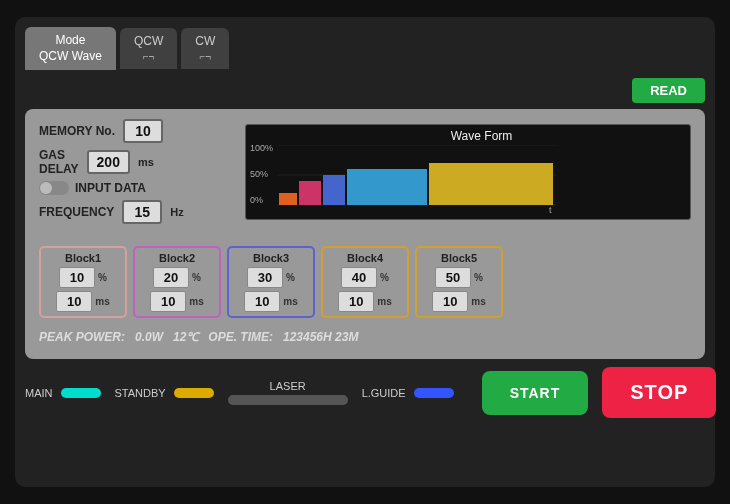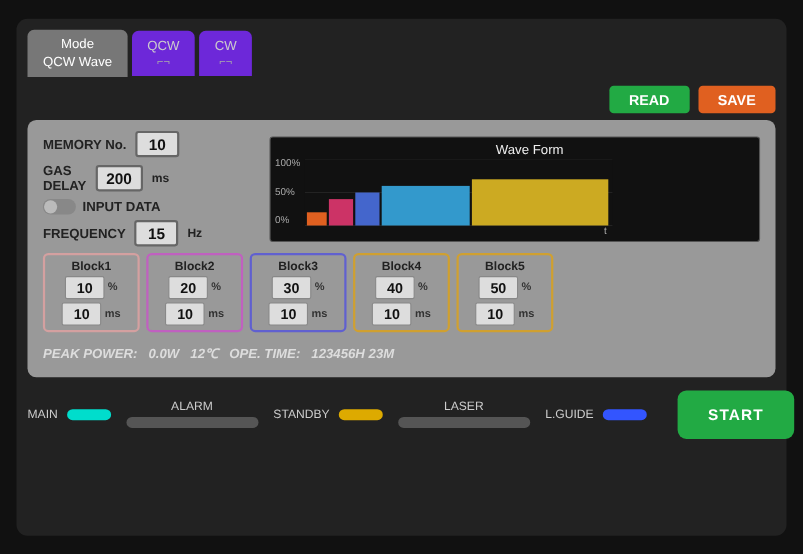--- a/index.html
+++ b/index.html
@@ -22,21 +22,21 @@
       padding: 10px;
     }
     
     .top-bar {
       display: flex;
       align-items: center;
       gap: 4px;
       margin-bottom: 8px;
     }
     .mode-tab {
-      background: #6d28d9;
+      background: #404040;
       color: #ccc;
       border: none;
       border-radius: 6px 6px 0 0;
       padding: 6px 14px;
       font-size: 12px;
       cursor: pointer;
       display: flex;
       flex-direction: column;
       align-items: center;
       line-height: 1.3;
@@ -174,21 +174,21 @@
       gap: 5px;
       min-width: 180px;
     }
     .right-chart {
       flex: 1;
     }
     
     .blocks-row {
       display: flex;
       gap: 6px;
-      margin-top: 0;
+      margin-top: 16px;
     }
     .block-box {
       border: 2px solid #aaa;
       border-radius: 5px;
       padding: 4px 6px;
       display: flex;
       flex-direction: column;
       align-items: center;
       gap: 3px;
       min-width: 88px;
@@ -324,21 +324,20 @@
     </button>
     <button class="mode-tab">
       <span>CW</span>
       <span class="sub-label">⌐¬</span>
     </button>
     <span class="spacer"></span>
   </div>
 
   <div class="action-bar">
     <button class="read-btn">READ</button>
-    <button class="save-btn">SAVE</button>
   </div>
 
   <div class="main-panel">
     <div class="content-row">
 
       <div class="left-controls">
         <div class="row">
           <span class="label-text">MEMORY No.</span>
           <div class="value-box">10</div>
         </div>
@@ -459,24 +458,20 @@
       <span>OPE. TIME:</span>
       <span>123456H 23M</span>
     </div>
   </div>
 
   <div class="bottom-bar">
     <div class="bottom-item">
       <span>MAIN</span>
       <div class="indicator ind-cyan"></div>
     </div>
-    <div class="alarm-bar">
-      <span class="alarm-label">ALARM</span>
-      <div class="alarm-indicator"></div>
-    </div>
     <div class="bottom-item">
       <span>STANDBY</span>
       <div class="indicator ind-yellow"></div>
     </div>
     <div class="laser-bar">
       <span class="laser-label">LASER</span>
       <div class="laser-indicator"></div>
     </div>
     <div class="bottom-item">
       <span>L.GUIDE</span>

